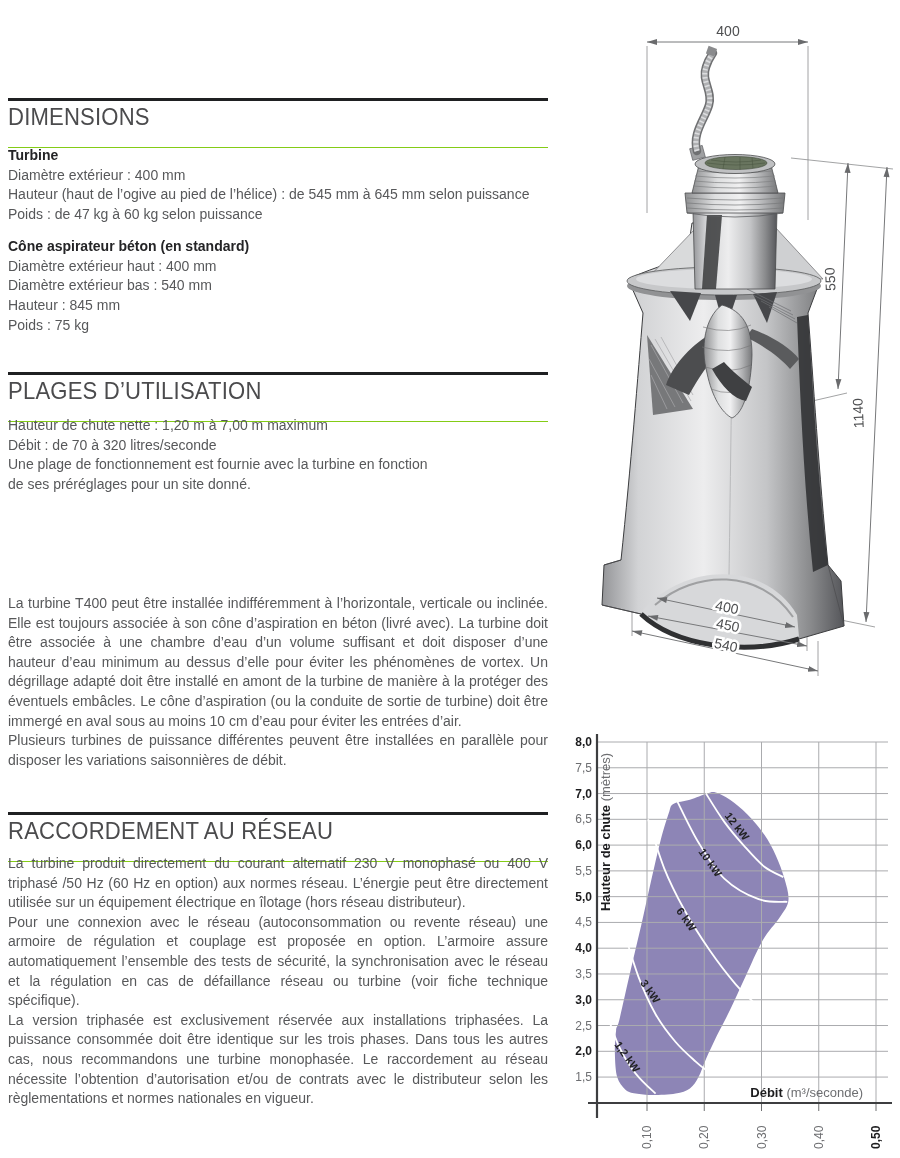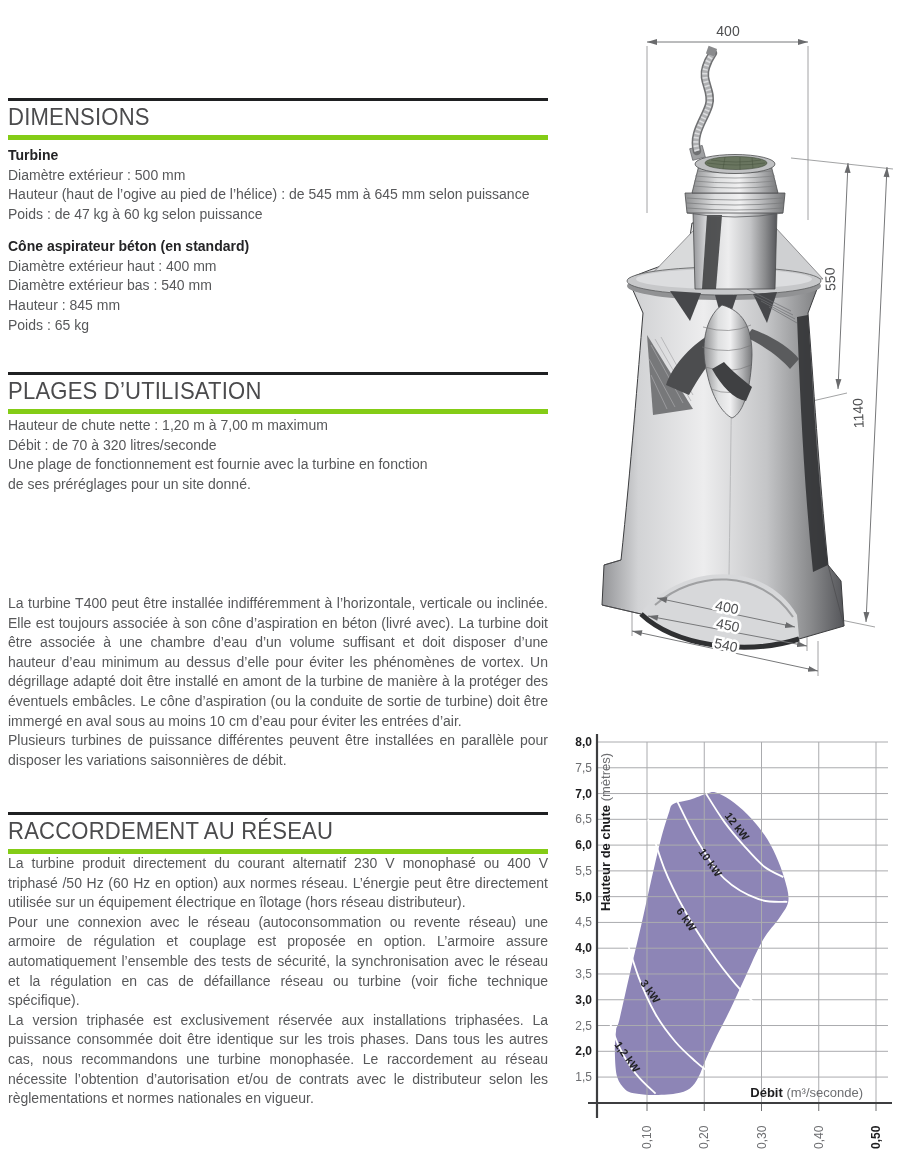--- a/index.html
+++ b/index.html
@@ -1,20 +1,20 @@
 <!DOCTYPE html>
 <html><head>
 <meta charset="utf-8">
 <style>
   html,body{margin:0;padding:0;background:#ffffff;}
   #page{position:relative;width:900px;height:1158px;background:#fff;overflow:hidden;
         font-family:"Liberation Sans",sans-serif;}
   .sec{position:absolute;left:8px;width:540px;border-top:3px solid #1f2022;}
-  .sec-title{margin:0;padding:2px 0 4px;font-size:24px;font-weight:400;color:#4b4b4d;
-             border-bottom:5px solid #84cc16;letter-spacing:.2px;}
+  .sec-title{margin:0;padding:2px 0 16px;font-size:24px;font-weight:400;color:#4b4b4d;
+             border-bottom:1px solid #84cc16;letter-spacing:.2px;}
   .sec-title span{display:inline-block;transform:scaleX(.92);transform-origin:left;}
   .tblock{position:absolute;left:8px;width:540px;}
   .bold-sub{font-weight:bold;color:#242426;font-size:14px;line-height:19.7px;}
   .body-line{font-size:14px;color:#57585a;line-height:19.7px;}
   .grp-gap{height:12px;}
   .para{font-size:14px;color:#57585a;line-height:19.6px;text-align:justify;margin:0;}
   svg text{font-family:"Liberation Sans",sans-serif;}
   .dim-line{stroke:#77787a;stroke-width:1;fill:none;}
   .ext-line{stroke:#8a8b8d;stroke-width:.8;fill:none;}
   .dim-text{font-size:14px;fill:#4e4f51;}
@@ -26,29 +26,29 @@
 </head>
 <body>
 
 <div id="page">
 
   <div class="sec" style="top:98px;">
     <h2 class="sec-title"><span>DIMENSIONS</span></h2>
   </div>
   <div class="tblock" style="top:146px;">
     <div class="bold-sub">Turbine</div>
-    <div class="body-line">Diamètre extérieur : 500 mm</div>
+    <div class="body-line">Diamètre extérieur : 400 mm</div>
     <div class="body-line">Hauteur (haut de l’ogive au pied de l’hélice) : de 545 mm à 645 mm selon puissance</div>
     <div class="body-line">Poids : de 47 kg à 60 kg selon puissance</div>
     <div class="grp-gap"></div>
     <div class="bold-sub">Cône aspirateur béton (en standard)</div>
     <div class="body-line">Diamètre extérieur haut : 400 mm</div>
     <div class="body-line">Diamètre extérieur bas : 540 mm</div>
     <div class="body-line">Hauteur : 845 mm</div>
-    <div class="body-line">Poids : 65 kg</div>
+    <div class="body-line">Poids : 75 kg</div>
   </div>
 
   <div class="sec" style="top:372px;">
     <h2 class="sec-title"><span>PLAGES D’UTILISATION</span></h2>
   </div>
   <div class="tblock" style="top:416px;">
     <div class="body-line">Hauteur de chute nette : 1,20 m à 7,00 m maximum</div>
     <div class="body-line">Débit : de 70 à 320 litres/seconde</div>
     <div class="body-line">Une plage de fonctionnement est fournie avec la turbine en fonction</div>
     <div class="body-line">de ses préréglages pour un site donné.</div>

